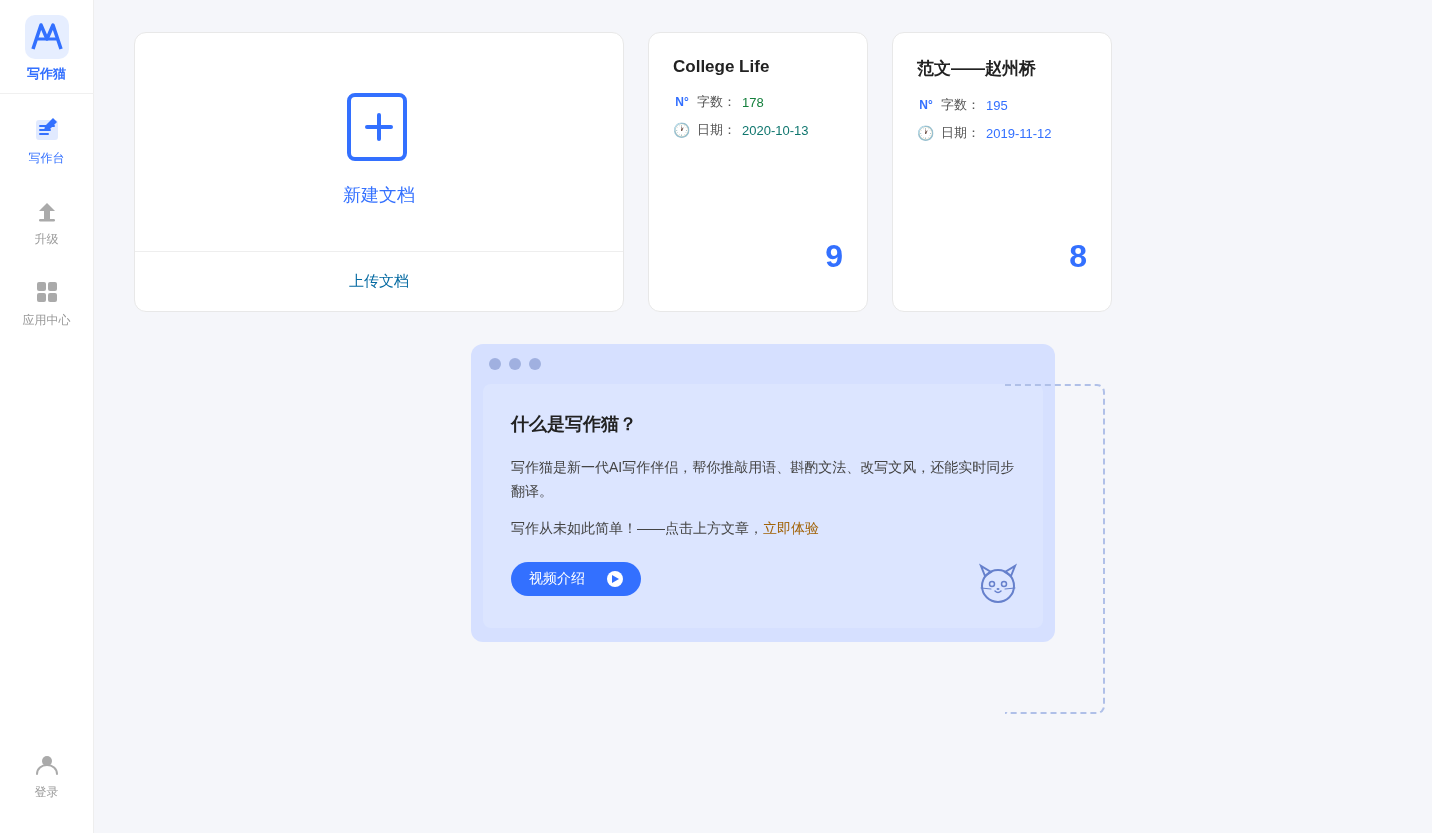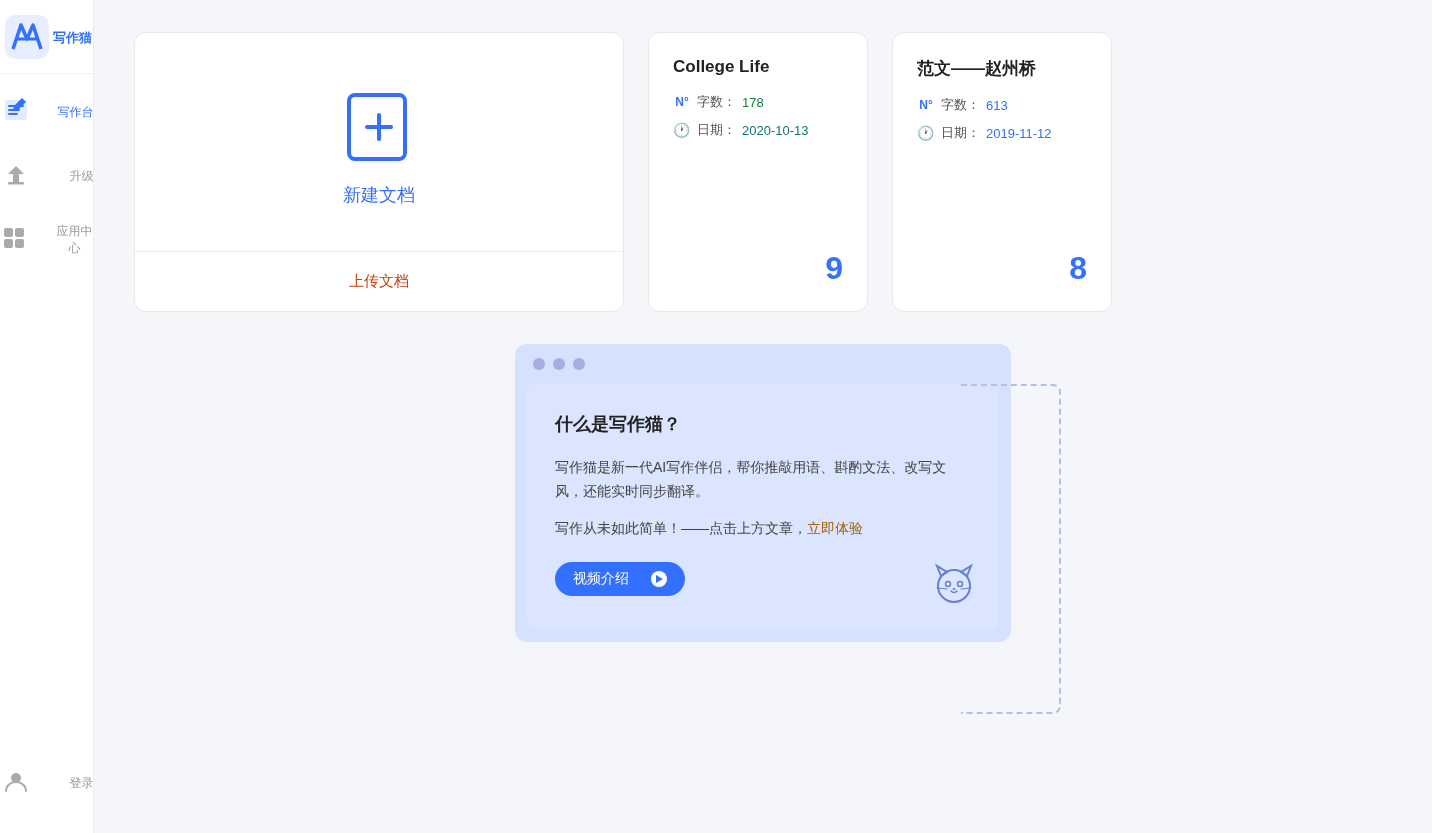--- a/index.html
+++ b/index.html
@@ -19,51 +19,51 @@
       display: flex;
       flex-direction: column;
       align-items: center;
       padding: 0;
       border-right: 1px solid #eee;
       flex-shrink: 0;
     }
 
     .sidebar-logo {
       width: 94px;
-      height: 74px;
-      display: flex;
+      height: 94px;
+      display: flex;
+      flex-direction: column;
       align-items: center;
       justify-content: center;
       border-bottom: 1px solid #f0f0f0;
       margin-bottom: 8px;
     }
 
     .logo-icon {
       width: 52px;
       height: 52px;
     }
 
     .sidebar-nav-item {
       width: 94px;
       display: flex;
-      flex-direction: row;
-      align-items: center;
-      justify-content: space-between;
+      flex-direction: column;
+      align-items: center;
+      justify-content: center;
       padding: 12px 0;
       cursor: pointer;
       margin-bottom: 4px;
     }
 
     .sidebar-nav-item.active {
       color: #3370ff;
     }
 
     .sidebar-nav-item:not(.active) {
       color: #999;
-      gap: 28px;
     }
 
     .nav-icon {
       width: 32px;
       height: 32px;
       margin-bottom: 4px;
       display: flex;
       align-items: center;
       justify-content: center;
     }
@@ -133,29 +133,29 @@
     }
 
     .upload-doc-area {
       padding: 20px;
       display: flex;
       align-items: center;
       justify-content: center;
     }
 
     .upload-doc-label {
-      color: #c2410c;
+      color: #0369a1;
       font-size: 15px;
     }
 
     
     .doc-info-card {
       width: 220px;
       min-height: 280px;
-      padding: 24px 24px 24px;
+      padding: 24px 24px 36px;
       display: flex;
       flex-direction: column;
       justify-content: space-between;
     }
 
     .doc-title {
       font-size: 17px;
       font-weight: 600;
       color: #222;
       margin-bottom: 16px;
@@ -193,21 +193,21 @@
       margin-top: 16px;
     }
 
     
     .intro-section {
       display: flex;
       justify-content: center;
     }
 
     .intro-panel {
-      width: 496px;
+      width: 584px;
       background: #d6e0ff;
       border-radius: 12px;
       padding: 0;
       overflow: visible;
       position: relative;
     }
 
     .panel-titlebar {
       padding: 14px 18px;
       display: flex;
@@ -408,21 +408,21 @@
       </div>
       <div class="doc-count">9</div>
     </div>
 
     <div class="card doc-info-card">
       <div class="doc-title">范文——赵州桥</div>
       <div class="doc-meta">
         <div class="doc-meta-item">
           <span class="meta-icon" style="font-size:12px;font-weight:700;color:#3370ff;">N°</span>
           <span style="color:#555;">字数：</span>
-          <span style="color:#3370ff;">613</span>
+          <span style="color:#3370ff;">195</span>
         </div>
         <div class="doc-meta-item">
           <span class="meta-icon" style="font-size:14px;">🕐</span>
           <span style="color:#555;">日期：</span>
           <span style="color:#3370ff;">2019-11-12</span>
         </div>
       </div>
       <div class="doc-count">8</div>
     </div>
 

